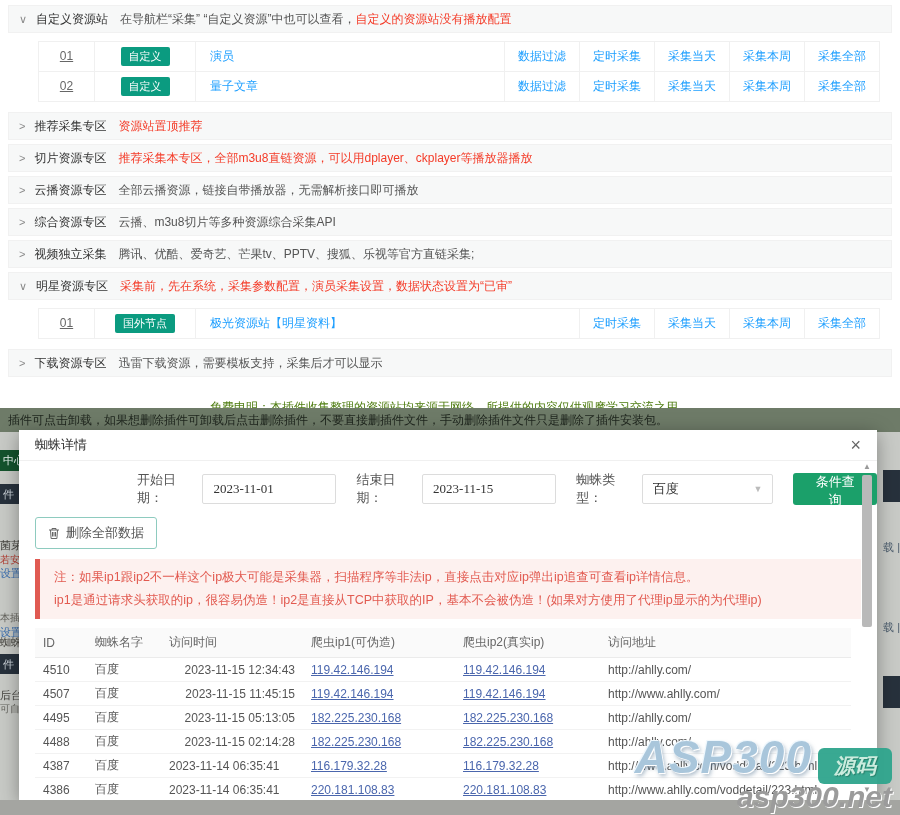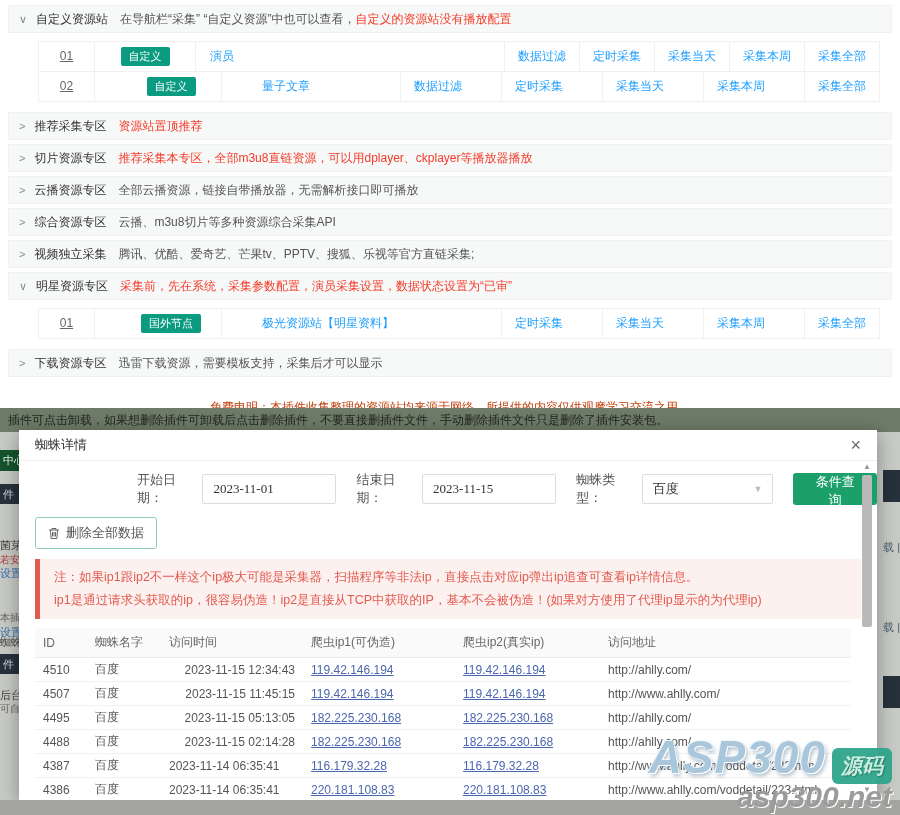--- a/index.html
+++ b/index.html
@@ -9,27 +9,27 @@
   .top-panel{position:absolute;top:0;left:0;width:900px;height:408px;background:#fff;overflow:hidden;z-index:2;}
   .acc{height:26px;display:flex;align-items:center;background:#f7f8f8;border:1px solid #f1f1f1;
        margin:0 8px 4px;padding:0 10px;font-size:12px;white-space:nowrap;overflow:hidden;cursor:pointer;}
   .acc .chev{color:#8a8a8a;margin-right:9px;font-size:11px;}
   .acc .t{color:#333;margin-right:12px;}
   .acc .d{color:#555;}
   .acc .r{color:#f43b28;}
   .top-panel{padding-top:5px;box-sizing:border-box;}
   .res-table{margin:8px 20px 10px 38px;border:1px solid #f0f0f0;background:#fff;}
   .res-row{display:flex;align-items:stretch;height:29px;border-bottom:1px solid #f0f0f0;font-size:12px;}
-  .res-row:last-child{border-bottom:none;gap:26px;}
+  .res-row:last-child{border-bottom:none;}
   .res-idx{width:55px;text-align:center;color:#666;border-right:1px solid #f0f0f0;line-height:29px;text-decoration:underline;}
   .res-badge-cell{width:100px;text-align:center;border-right:1px solid #f0f0f0;line-height:29px;}
   .res-badge{display:inline-block;background:#0b9b80;color:#fff;font-size:11px;padding:2px 8px;border-radius:2px;line-height:normal;}
   .res-name{flex:1;padding-left:14px;color:#1E9FFF;line-height:29px;cursor:pointer;}
   .res-action{width:74px;text-align:center;color:#1E9FFF;border-left:1px solid #f0f0f0;line-height:29px;cursor:pointer;}
-  .disclaimer{margin-top:22px;text-align:center;font-size:12px;color:#c2410c;}
+  .disclaimer{margin-top:22px;text-align:center;font-size:12px;color:#4d7c0f;}
   
   .plugin-band{position:absolute;top:408px;left:0;width:900px;height:24px;background:#6e7b68;z-index:1;
                color:#1d241c;font-size:12px;line-height:24px;padding-left:8px;box-sizing:border-box;white-space:nowrap;overflow:hidden;}
   .dim-zone{position:absolute;top:432px;left:0;width:900px;height:383px;background:#c8cac6;z-index:1;}
   .frag{position:absolute;left:0;white-space:nowrap;overflow:hidden;max-width:24px;}
   .frag-teal{background:#14532d;color:#e8f5f0;font-size:11px;line-height:21px;height:21px;width:22px;padding-left:3px;}
   .frag-navy{background:#27313c;color:#cfd6dd;font-size:11px;line-height:20px;height:20px;width:17px;padding-left:3px;}
   .frag-text{color:#45443f;font-size:11px;}
   .frag-small{color:#63625c;font-size:10px;}
   .frag-red{color:#b0392e;font-size:10px;}
@@ -72,21 +72,21 @@
                     text-align:center;line-height:10px;cursor:pointer;}
   .msb-up{top:0;} .msb-down{bottom:0;}
   .msb-thumb{position:absolute;top:13px;left:1px;width:10px;height:152px;background:#b9b9b9;
              border-radius:2px;cursor:grab;}
   
   .watermark{position:absolute;top:730px;right:8px;z-index:60;text-align:right;pointer-events:none;}
   .wm-row1{display:flex;align-items:flex-end;justify-content:flex-end;gap:6px;}
   .wm-brand{font-size:46px;font-weight:900;font-style:italic;color:#a9c6db;letter-spacing:1px;
             text-shadow:-1px -1px 0 #eef7fd,1px 1px 0 #fff,2px 3px 4px rgba(100,130,155,.55);}
   .wm-badge{background:#2fa58d;color:#c9ecdd;font-size:21px;font-weight:900;font-style:italic;
-            padding:4px 9px;border-radius:6px;opacity:.95;text-shadow:1px 1px 1px rgba(0,60,40,.4);}
+            padding:4px 16px;border-radius:6px;opacity:.95;text-shadow:1px 1px 1px rgba(0,60,40,.4);}
   .wm-site{font-size:30px;font-weight:800;font-style:italic;color:#9b9b9b;margin-top:-4px;
            text-shadow:1px 1px 0 #fff;}
 </style>
 </head>
 <body>
 
 <div class="top-panel">
   <div>
       <div class="acc">
         <span class="chev">∨</span>

